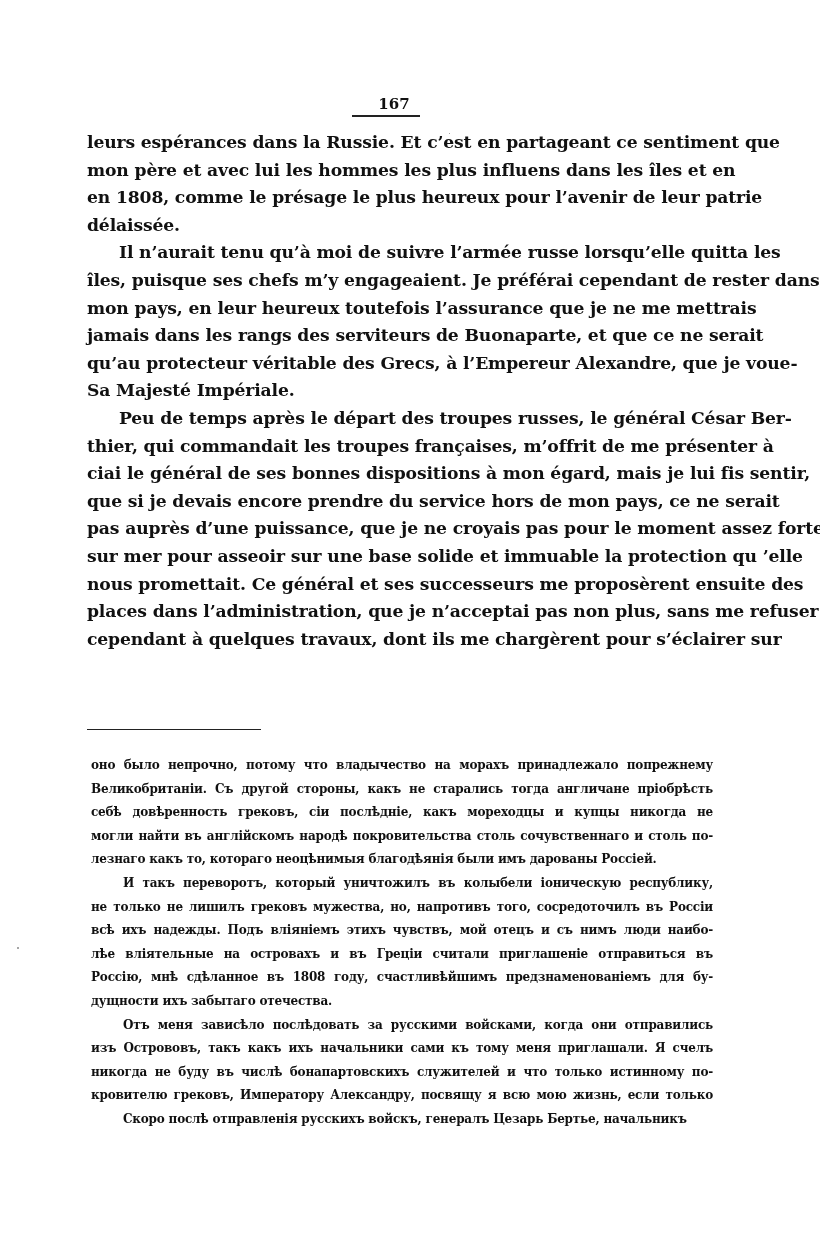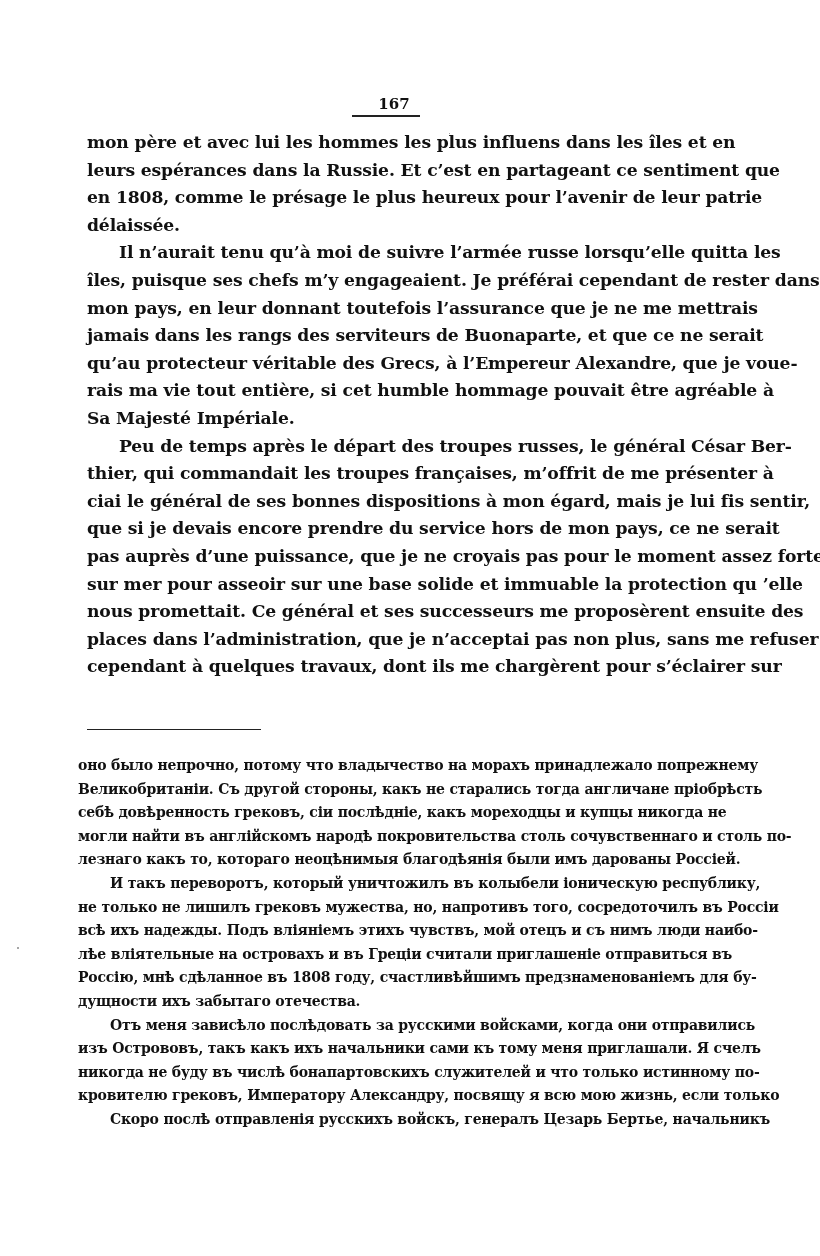--- a/index.html
+++ b/index.html
@@ -61,24 +61,24 @@
     .footnote-rule {
       position: absolute;
       left: 87px;
       top: 729px;
       width: 174px;
       height: 0;
       border-top: 1.5px solid #222;
     }
     .footnote-text {
       position: absolute;
-      left: 78px;
+      left: 91px;
       top: 754px;
       width: 622px;
-      font-size: 14px;
+      font-size: 12px;
       line-height: 23.6px;
       font-weight: bold;
       letter-spacing: -0.2px;
       font-family: "DejaVu Serif", "Liberation Serif", serif;
     }
     .footnote-text p {
       margin: 0;
     }
     .speck {
       position: absolute;
@@ -90,32 +90,31 @@
   </style>
 </head>
 <body>
 
 <div>
   <div class="page-number">167</div>
   <div class="page-number-rule"></div>
 
   <div class="main-text" id="main-text">
       <p>
+        <span class="line">leurs espérances dans la Russie.  Et c’est en partageant ce sentiment que</span>
         <span class="line">mon père et avec lui les hommes les plus influens dans les îles et en</span>
-        <span class="line">leurs espérances dans la Russie.  Et c’est en partageant ce sentiment que</span>
         <span class="line">en 1808, comme le présage le plus heureux pour l’avenir de leur patrie</span>
         <span class="line last">délaissée.</span>
       </p>
       <p>
         <span class="line" style="padding-left: 32px;">Il n’aurait tenu qu’à moi de suivre l’armée russe lorsqu’elle quitta les</span>
         <span class="line">îles, puisque ses chefs m’y engageaient. Je préférai cependant de rester dans</span>
-        <span class="line">mon pays, en leur donnant toutefois l’assurance que je ne me mettrais</span>
+        <span class="line">mon pays, en leur heureux toutefois l’assurance que je ne me mettrais</span>
         <span class="line">jamais dans les rangs des serviteurs de Buonaparte, et que ce ne serait</span>
         <span class="line">qu’au protecteur véritable des Grecs, à l’Empereur Alexandre, que je voue-</span>
-        <span class="line">rais ma vie tout entière, si cet humble hommage pouvait être agréable à</span>
         <span class="line last">Sa Majesté Impériale.</span>
       </p>
       <p>
         <span class="line" style="padding-left: 32px;">Peu de temps après le départ des troupes russes, le général César Ber-</span>
         <span class="line">thier, qui commandait les troupes françaises, m’offrit de me présenter à</span>
         <span class="line">ciai le général de ses bonnes dispositions à mon égard, mais je lui fis sentir,</span>
         <span class="line">que si je devais encore prendre du service hors de mon pays, ce ne serait</span>
         <span class="line">pas auprès d’une puissance, que je ne croyais pas pour le moment assez forte</span>
         <span class="line">sur mer pour asseoir sur une base solide et immuable la protection qu ’elle</span>
         <span class="line">nous promettait.  Ce général et ses successeurs me proposèrent ensuite des</span>

